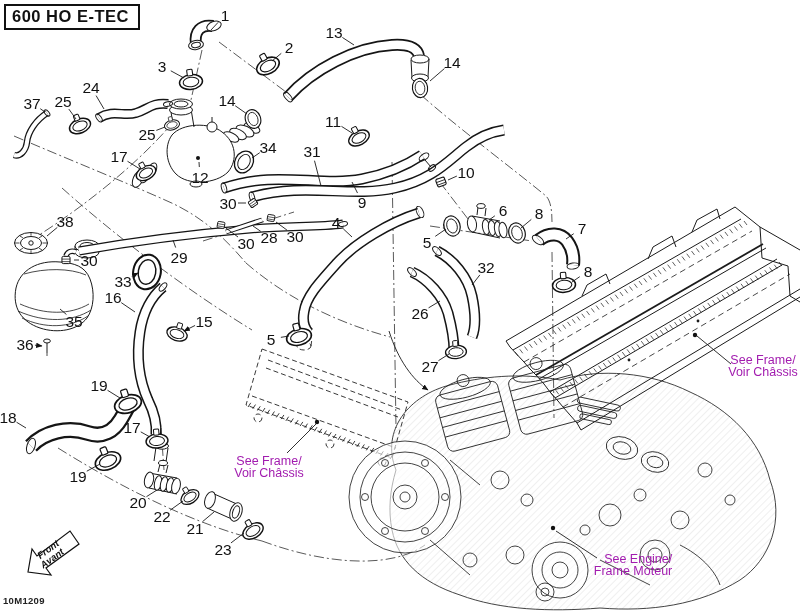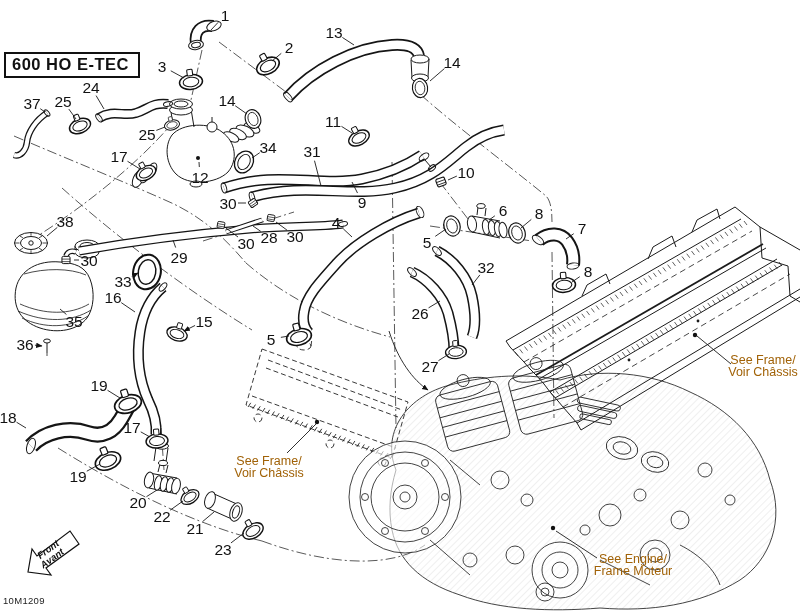--- a/index.html
+++ b/index.html
@@ -1,25 +1,25 @@
 <!DOCTYPE html>
 <html><head>
 <meta charset="utf-8">
 <style>
   html,body{margin:0;padding:0;background:#fff;}
   #stage{position:relative;width:800px;height:614px;background:#fff;overflow:hidden;
          font-family:"Liberation Sans",sans-serif;}
   #model-box{position:absolute;left:4px;top:4px;border:2.5px solid #111;background:#fff;
-             padding:1px 9px 2px 6px;font-size:16.5px;font-weight:bold;letter-spacing:.5px;color:#111;margin-top:48px;}
+             padding:1px 9px 2px 6px;font-size:16.5px;font-weight:bold;letter-spacing:.5px;color:#111;}
   .note{position:absolute;transform:translateX(-50%);text-align:center;font-size:12.5px;
-        line-height:12px;color:#a16207;white-space:nowrap;}
+        line-height:12px;color:#a21caf;white-space:nowrap;}
   #note-frame-right{left:763px;top:354px;}
   #note-frame-center{left:269px;top:455px;}
-  #note-engine{left:633px;top:553px;}
-  #doc-code{position:absolute;left:3px;top:595px;font-size:9.5px;color:#222;letter-spacing:.3px;}
+  #note-engine{left:633px;top:553px;text-align:right;}
+  #doc-code{position:absolute;left:3px;top:595px;font-size:9.5px;color:#222;letter-spacing:.3px;font-weight:bold;}
   svg{position:absolute;left:0;top:0;}
   .ln{stroke:#1a1a1a;stroke-width:1;fill:none;}
   .lnw{stroke:#1a1a1a;stroke-width:1;fill:#fff;}
   .thin{stroke-width:.8;}
   .phantom{stroke:#2e2e2e;stroke-width:.8;fill:none;stroke-dasharray:10 3 2 3;}
   .tb{stroke:#151515;fill:none;}
   .tw{stroke:#ffffff;fill:none;}
   .callout{font-size:15.5px;fill:#111;text-anchor:middle;dominant-baseline:central;}
   .leader{stroke:#1a1a1a;stroke-width:.9;fill:none;}
   #tunnel line,#tunnel path{stroke:#1b1b1b;stroke-width:1;fill:none;}

